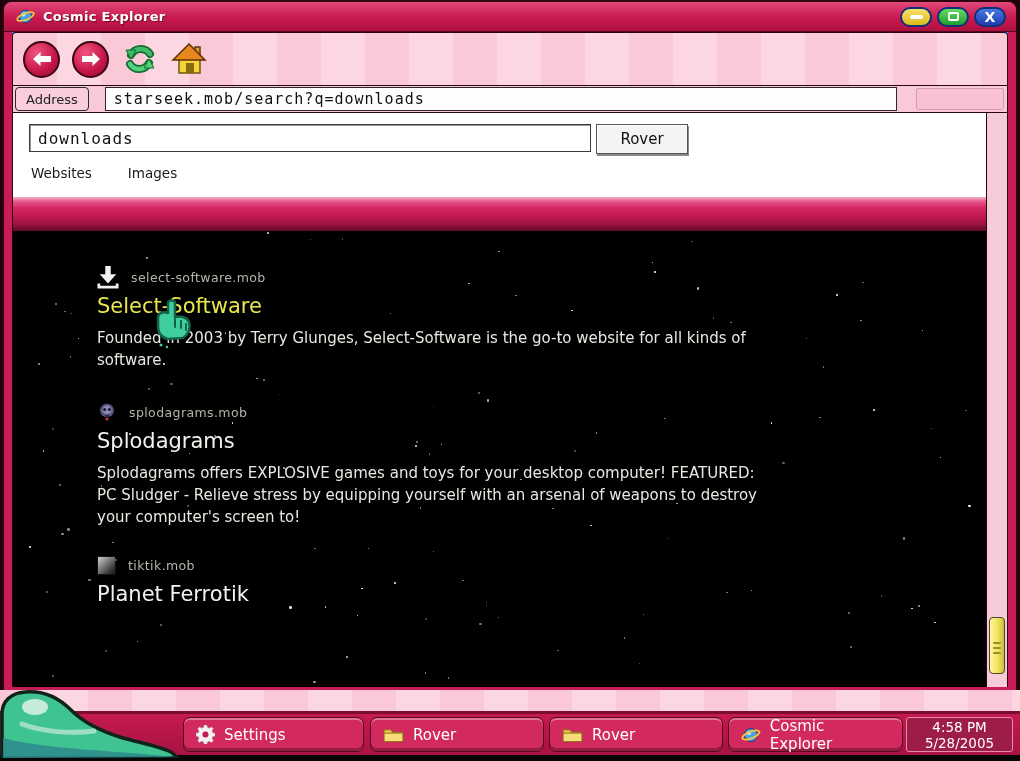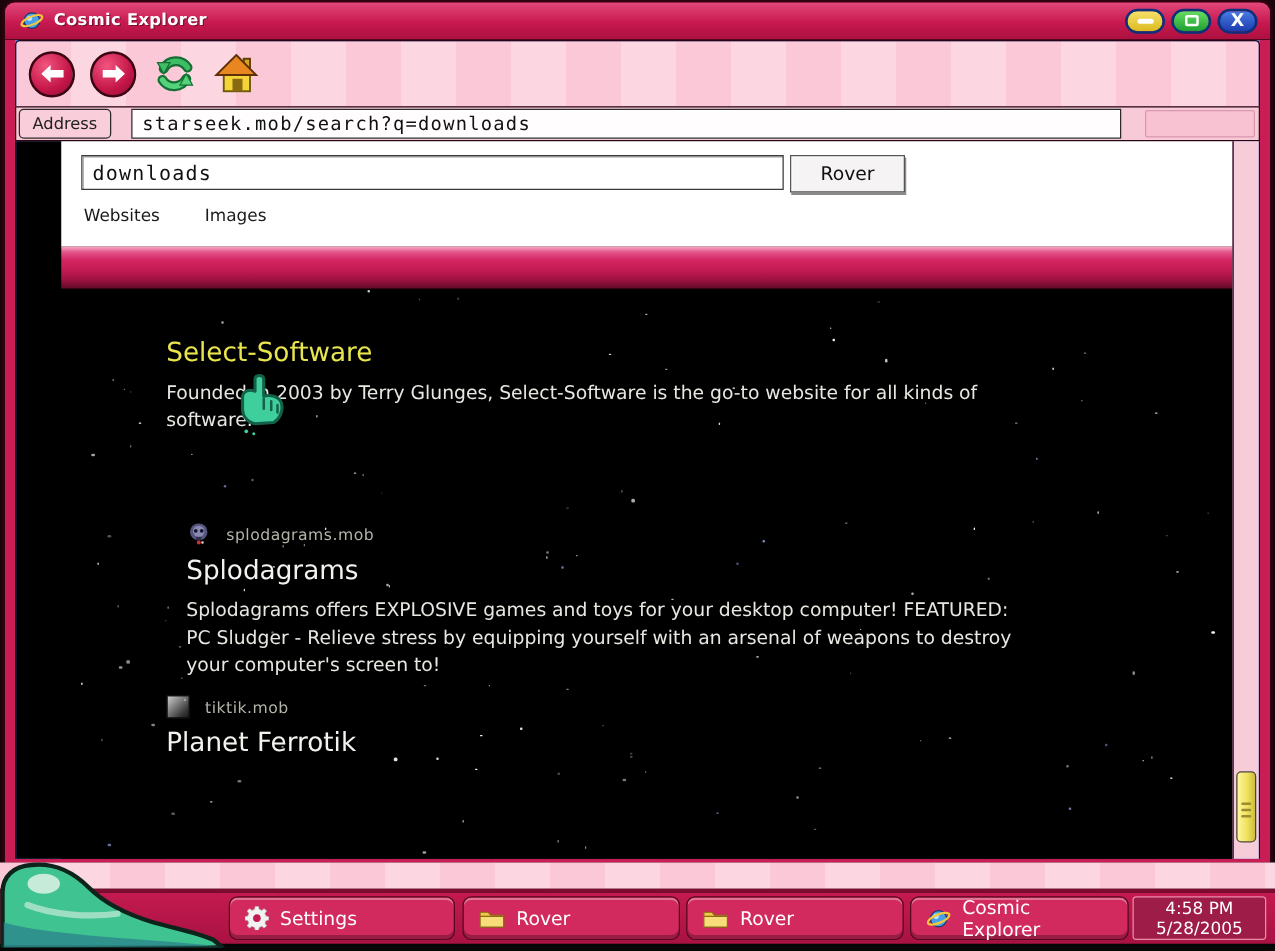--- a/index.html
+++ b/index.html
@@ -44,21 +44,21 @@
   #addr-label { display:flex; align-items:center; padding:0 10px; margin:1px 0 1px 2px;
                 background:#f9cdda; border:1px solid #2a2a2a; border-radius:4px;
                 font-size:13px; color:#222; }
   #addr-input { flex:1; margin:1px 16px; border:1px solid #2a2a2a; background:#fffdfd;
                 font-family:"DejaVu Sans Mono","Liberation Mono",monospace;
                 font-size:15px; letter-spacing:1px; padding:0 8px; color:#111; }
   #addr-go { width:88px; margin:2px 3px; background:#f9c2d2; border:1px solid #d898ae; border-radius:2px; }
 
   
   #contentrow { display:flex; height:574px; border-left:1px solid #2c0410; border-right:1px solid #2c0410; }
-  #page { flex:1; display:flex; flex-direction:column; background:#000;padding-left:36px; }
+  #page { flex:1; display:flex; flex-direction:column; background:#000; }
   #searcharea { height:84px; background:#fff; position:relative; }
   #search-input { position:absolute; left:16px; top:11px; width:562px; height:28px;
                   border:1px solid #3a3a3a; box-shadow:inset 1px 1px 0 #9a9a9a;
                   font-family:"DejaVu Sans Mono","Liberation Mono",monospace;
                   font-size:16px; letter-spacing:1px; padding:0 8px; color:#111; background:#fff; }
   #seek-btn { position:absolute; left:583px; top:11px; width:92px; height:30px;
               background:#f5f3f3; border:1px solid #555;
               box-shadow:1px 2px 0 #8a8a8a, inset 1px 1px 0 #fff;
               font-size:15px; color:#111; cursor:pointer;
               font-family:"DejaVu Sans","Liberation Sans",sans-serif; }
@@ -184,32 +184,39 @@
               <span class="tab">Websites</span>
               <span class="tab">Images</span>
             </div>
           </div>
 
           <div id="band"></div>
 
           <div id="starfield">
 
             <div class="result" style="top:34px;">
+              <div class="siterow">
+                <svg width="22" height="24" viewBox="0 0 24 26">
+                  <path d="M9,1 h6 v9 h6 l-9,10 -9,-10 h6 z" fill="#f0f0f0"></path>
+                  <path d="M2,20 v4 h20 v-4" fill="none" stroke="#f0f0f0" stroke-width="3"></path>
+                </svg>
+                <span class="sitename">select-software.mob</span>
+              </div>
               <div class="result-title link-yellow">Select-Software</div>
               <div class="result-desc">Founded in 2003 by Terry Glunges, Select-Software is the go-to website for all kinds of software.</div>
             </div>
 
             <svg id="cursor" viewBox="0 0 38 50">
               <path d="M13,4 c0,-3.5 7,-3.5 7,0 l0,14 c5,-1.5 12,0 14,5 c2,6 -1,13 -6,16 l-15,1 c-6,-1 -10,-6 -10,-12 l0,-9 c0,-5 5,-7 10,-5 z" fill="#3fcf9c" stroke="#14614a" stroke-width="2.5" stroke-linejoin="round"></path>
               <path d="M20,20 l0,8 M26,22 l0,7 M31,25 l0,6" stroke="#14614a" stroke-width="2" stroke-linecap="round"></path>
               <circle cx="6" cy="46" r="1.5" fill="#3fcf9c"></circle>
               <circle cx="12" cy="48" r="1.2" fill="#3fcf9c"></circle>
             </svg>
 
-            <div class="result" style="top:184px;margin-left:16px;">
+            <div class="result" style="top:169px;">
               <div class="siterow">
                 <svg width="20" height="20" viewBox="0 0 20 20">
                   <ellipse cx="10" cy="8.5" rx="7" ry="6.8" fill="#56557d"></ellipse>
                   <ellipse cx="10" cy="8" rx="4.6" ry="4.4" fill="#8a89b2"></ellipse>
                   <circle cx="7.6" cy="7.6" r="1.5" fill="#14142a"></circle>
                   <circle cx="12.4" cy="7.6" r="1.5" fill="#14142a"></circle>
                   <rect x="8" y="12.6" width="4" height="2.6" fill="#2e2d4a"></rect>
                   <circle cx="10" cy="17" r="1.6" fill="#d03030"></circle>
                 </svg>
                 <span class="sitename">splodagrams.mob</span>

